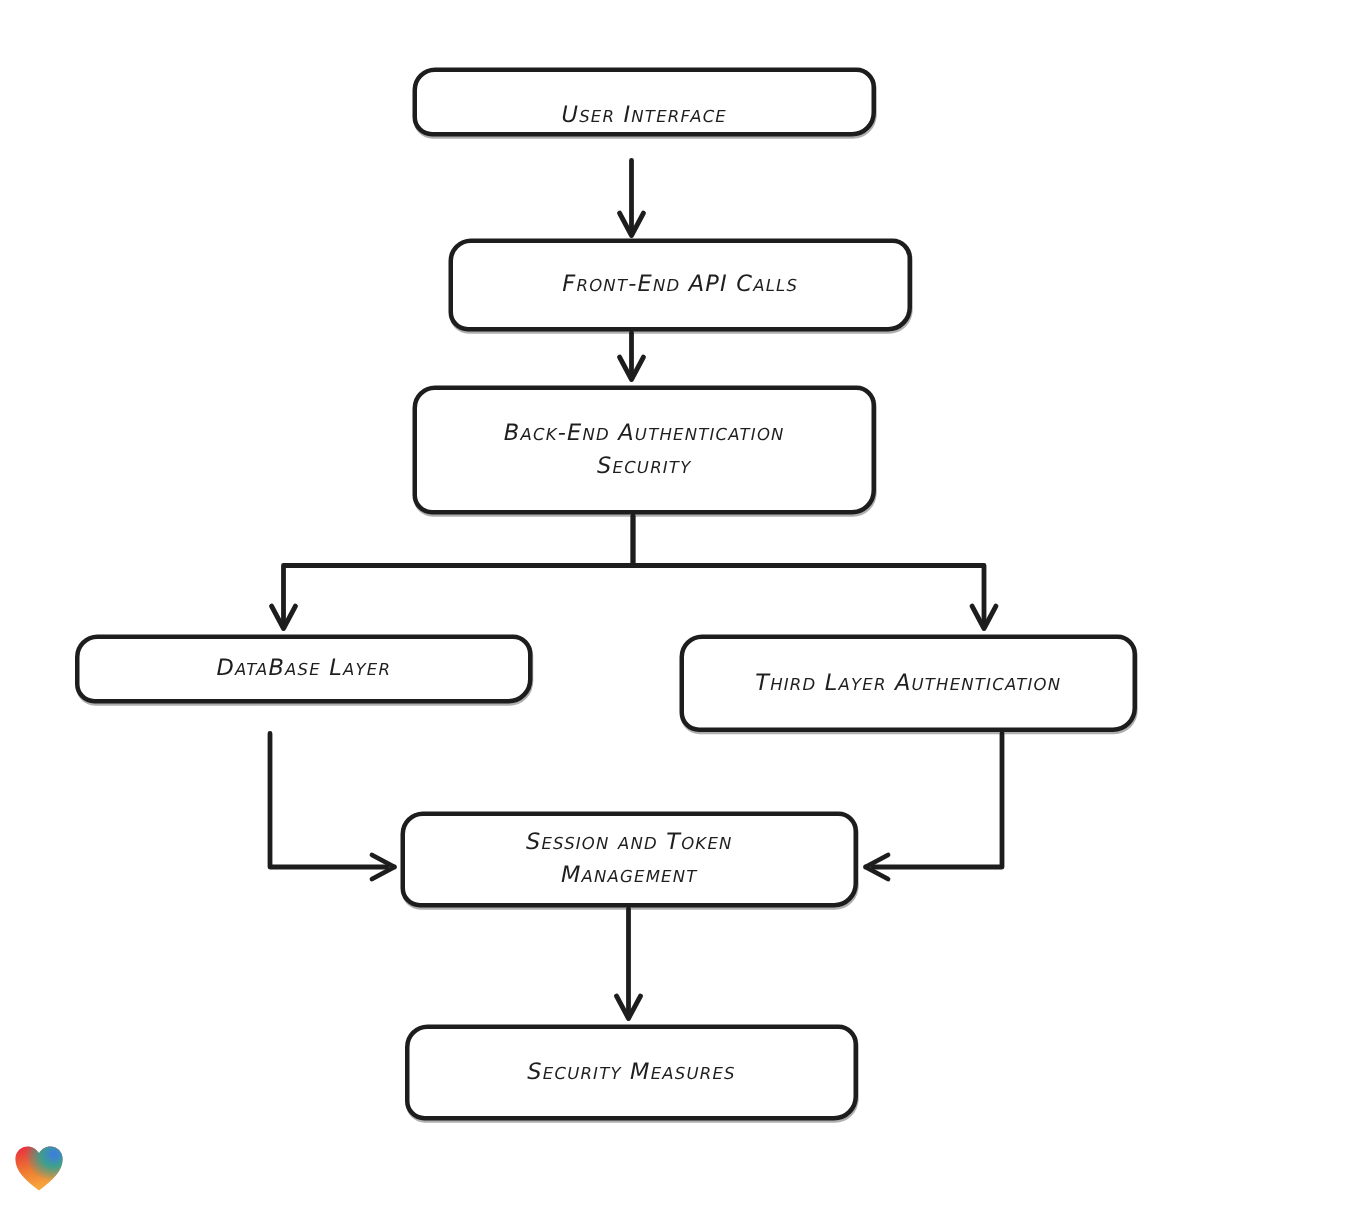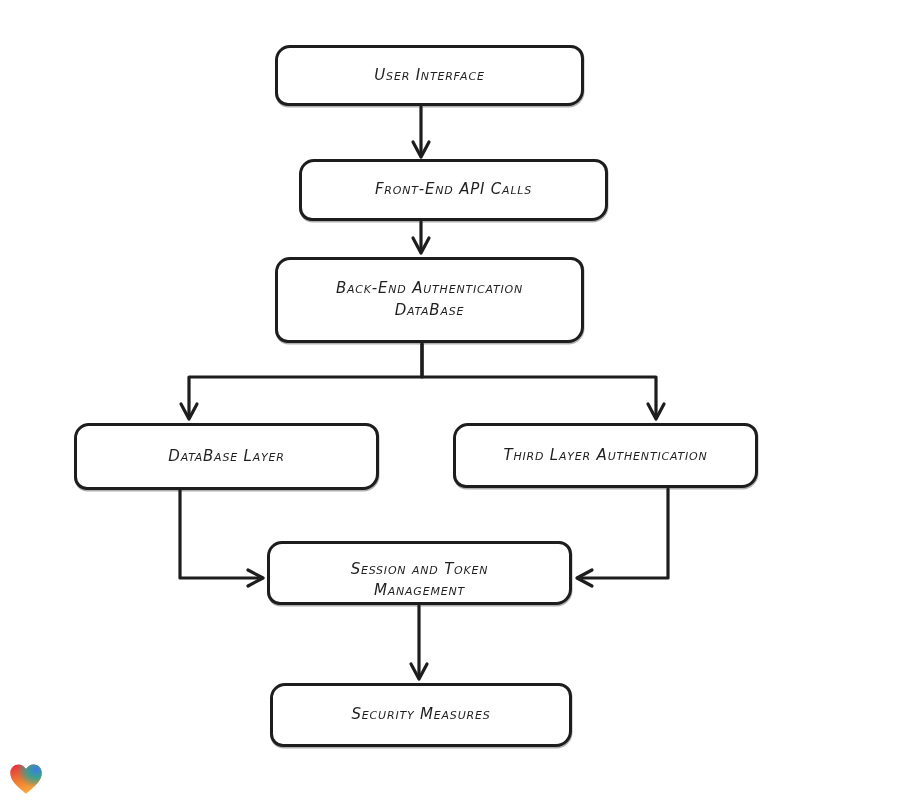--- a/index.html
+++ b/index.html
@@ -32,26 +32,26 @@
     font-style: italic;
     font-variant: small-caps;
     font-size: 15px;
     line-height: 1.45;
     letter-spacing: 0.8px;
     color: #1f1f1f;
     white-space: pre-line;
     padding: 0 10px;
   }
   
-  .n-ui { left: 275px; top: 45px;  width: 309px; height: 61px; }
+  .n-ui { left: 275px; top: 45px;  width: 309px; height: 46px; align-items: flex-end; }
   .n-fe { left: 275px; top: 159px; width: 309px; height: 62px; margin-left: 24px; }
   .n-be { left: 275px; top: 257px; width: 309px; height: 86px; }
-  .n-db { left: 74px;  top: 423px; width: 305px; height: 67px; }
+  .n-db { left: 50px;  top: 423px; width: 305px; height: 46px; }
   .n-tp { left: 453px; top: 423px; width: 305px; height: 65px; }
-  .n-ss { left: 267px; top: 541px; width: 305px; height: 64px; align-items: flex-end; }
+  .n-ss { left: 267px; top: 541px; width: 305px; height: 64px; }
   .n-sm { left: 270px; top: 683px; width: 302px; height: 64px; }
   .logo {
     position: absolute;
     left: 8px; top: 761px;
     width: 36px; height: 36px;
     cursor: pointer;
   }
 </style>
 </head>
 <body>
@@ -99,21 +99,21 @@
   <div class="node n-ui">
     <span class="label">User Interface</span>
   </div>
 
   <div class="node n-fe">
     <span class="label">Front-End API Calls</span>
   </div>
 
   <div class="node n-be">
     <span class="label">Back-End Authentication
-DataBase</span>
+Security</span>
   </div>
 
   <div class="node n-db">
     <span class="label">DataBase Layer</span>
   </div>
 
   <div class="node n-tp">
     <span class="label">Third Layer Authentication</span>
   </div>
 

